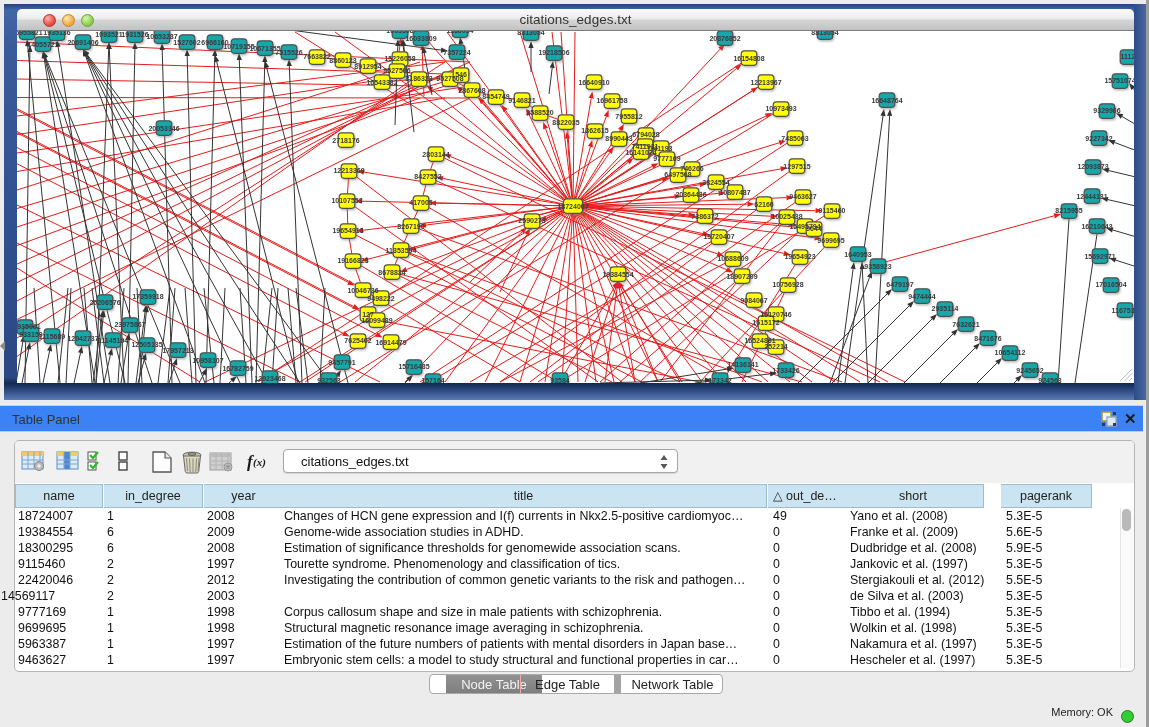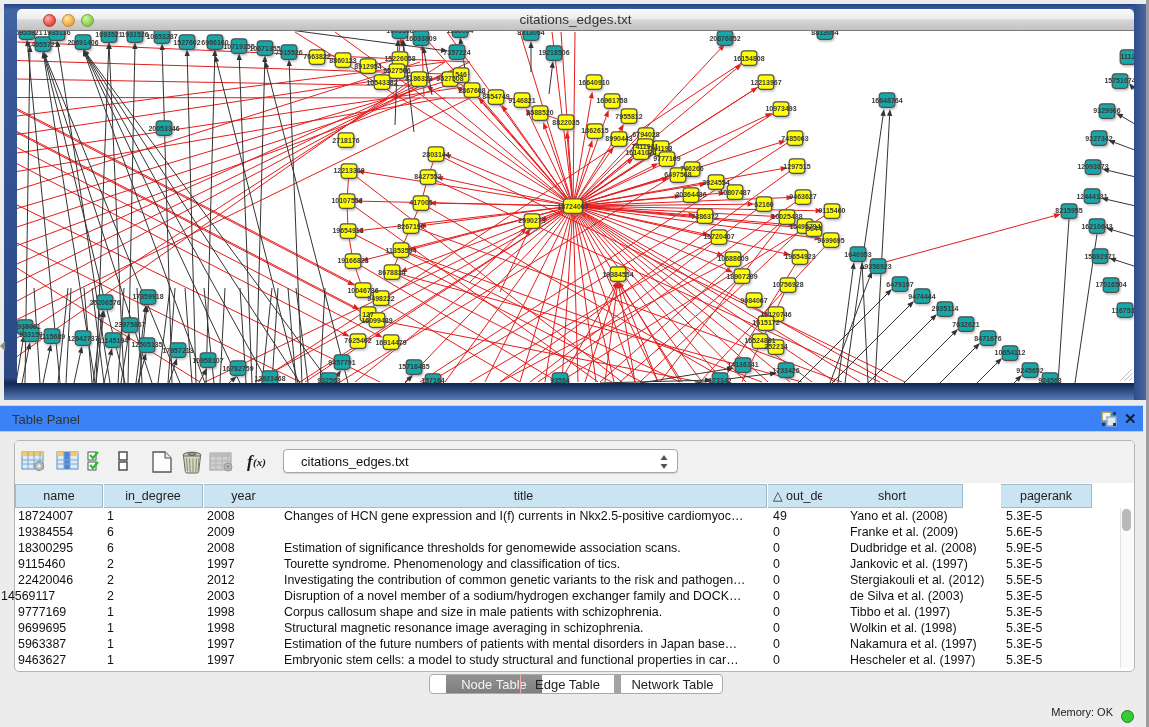--- a/index.html
+++ b/index.html
@@ -829,35 +829,36 @@
  <svg style="position:absolute;right:8px;top:4px" width="10" height="16">
   <path d="M5 1l3.5 5h-7z" fill="#555"></path>
       <path d="M5 15l-3.5-5h7z" fill="#555"></path>
  </svg>
 </div>
 <div class="abs hcell" style="left:15px;width:88px;border-left:1px solid #9dbccf">name</div>
 <div class="abs hcell" style="left:104px;width:99px">in_degree</div>
 <div class="abs hcell" style="left:204px;width:80px">year</div>
 <div class="abs hcell" style="left:281px;width:486px">title</div>
 <div class="abs hcell" style="left:768px;width:80px;text-align:left;padding-left:5px">△ out_de…</div>
-<div class="abs hcell" style="left:822px;width:141px">short</div>
+<div class="abs hcell" style="left:843px;width:141px">short</div>
 <div class="abs hcell" style="left:1001px;width:91px">pagerank</div>
 <div class="tr" style="top:508px">
     <span style="left:18px">18724007</span>
     <span style="left:107px">1</span>
     <span style="left:207px">2008</span>
     <span style="left:284px">Changes of HCN gene expression and I(f) currents in Nkx2.5-positive cardiomyoc…</span>
     <span style="left:773px">49</span>
     <span style="left:850px">Yano et al. (2008)</span>
     <span style="left:1006px">5.3E-5</span>
   </div>
 <div class="tr" style="top:524px">
     <span style="left:18px">19384554</span>
     <span style="left:107px">6</span>
     <span style="left:207px">2009</span>
+    <span style="left:284px">Genome-wide association studies in ADHD.</span>
     <span style="left:773px">0</span>
     <span style="left:850px">Franke et al. (2009)</span>
     <span style="left:1006px">5.6E-5</span>
   </div>
 <div class="tr" style="top:540px">
     <span style="left:18px">18300295</span>
     <span style="left:107px">6</span>
     <span style="left:207px">2008</span>
     <span style="left:284px">Estimation of significance thresholds for genomewide association scans.</span>
     <span style="left:773px">0</span>
@@ -879,32 +880,31 @@
     <span style="left:207px">2012</span>
     <span style="left:284px">Investigating the contribution of common genetic variants to the risk and pathogen…</span>
     <span style="left:773px">0</span>
     <span style="left:850px">Stergiakouli et al. (2012)</span>
     <span style="left:1006px">5.5E-5</span>
   </div>
 <div class="tr" style="top:588px">
     <span style="left:1px">14569117</span>
     <span style="left:107px">2</span>
     <span style="left:207px">2003</span>
-    <span style="left:284px">Disruption of a novel member of a sodium/hydrogen exchanger family and DOCK…</span>
     <span style="left:773px">0</span>
     <span style="left:850px">de Silva et al. (2003)</span>
     <span style="left:1006px">5.3E-5</span>
   </div>
 <div class="tr" style="top:604px">
     <span style="left:18px">9777169</span>
     <span style="left:107px">1</span>
     <span style="left:207px">1998</span>
     <span style="left:284px">Corpus callosum shape and size in male patients with schizophrenia.</span>
     <span style="left:773px">0</span>
-    <span style="left:850px">Tibbo et al. (1997)</span>
+    <span style="left:850px">Tibbo et al. (1994)</span>
     <span style="left:1006px">5.3E-5</span>
   </div>
 <div class="tr" style="top:620px">
     <span style="left:18px">9699695</span>
     <span style="left:107px">1</span>
     <span style="left:207px">1998</span>
     <span style="left:284px">Structural magnetic resonance image averaging in schizophrenia.</span>
     <span style="left:773px">0</span>
     <span style="left:850px">Wolkin et al. (1998)</span>
     <span style="left:1006px">5.3E-5</span>

